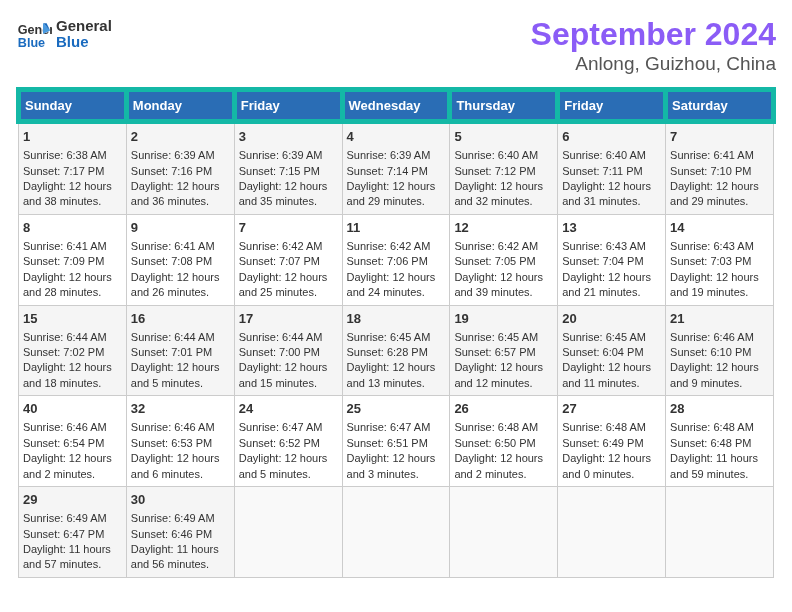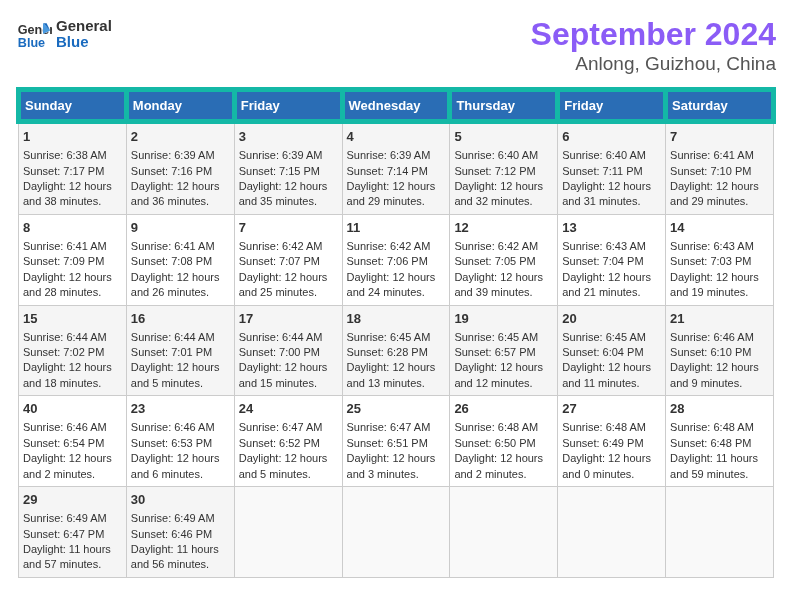--- a/index.html
+++ b/index.html
@@ -269,21 +269,21 @@
       </tr>
       <tr>
         <td>
           <span class="day-num">40</span>
           <div>Sunrise: 6:46 AM</div>
           <div>Sunset: 6:54 PM</div>
           <div>Daylight: 12 hours</div>
           <div>and 2 minutes.</div>
         </td>
         <td>
-          <span class="day-num">23</span>
+          <span class="day-num">32</span>
           <div>Sunrise: 6:46 AM</div>
           <div>Sunset: 6:53 PM</div>
           <div>Daylight: 12 hours</div>
           <div>and 6 minutes.</div>
         </td>
         <td>
           <span class="day-num">24</span>
           <div>Sunrise: 6:47 AM</div>
           <div>Sunset: 6:52 PM</div>
           <div>Daylight: 12 hours</div>

